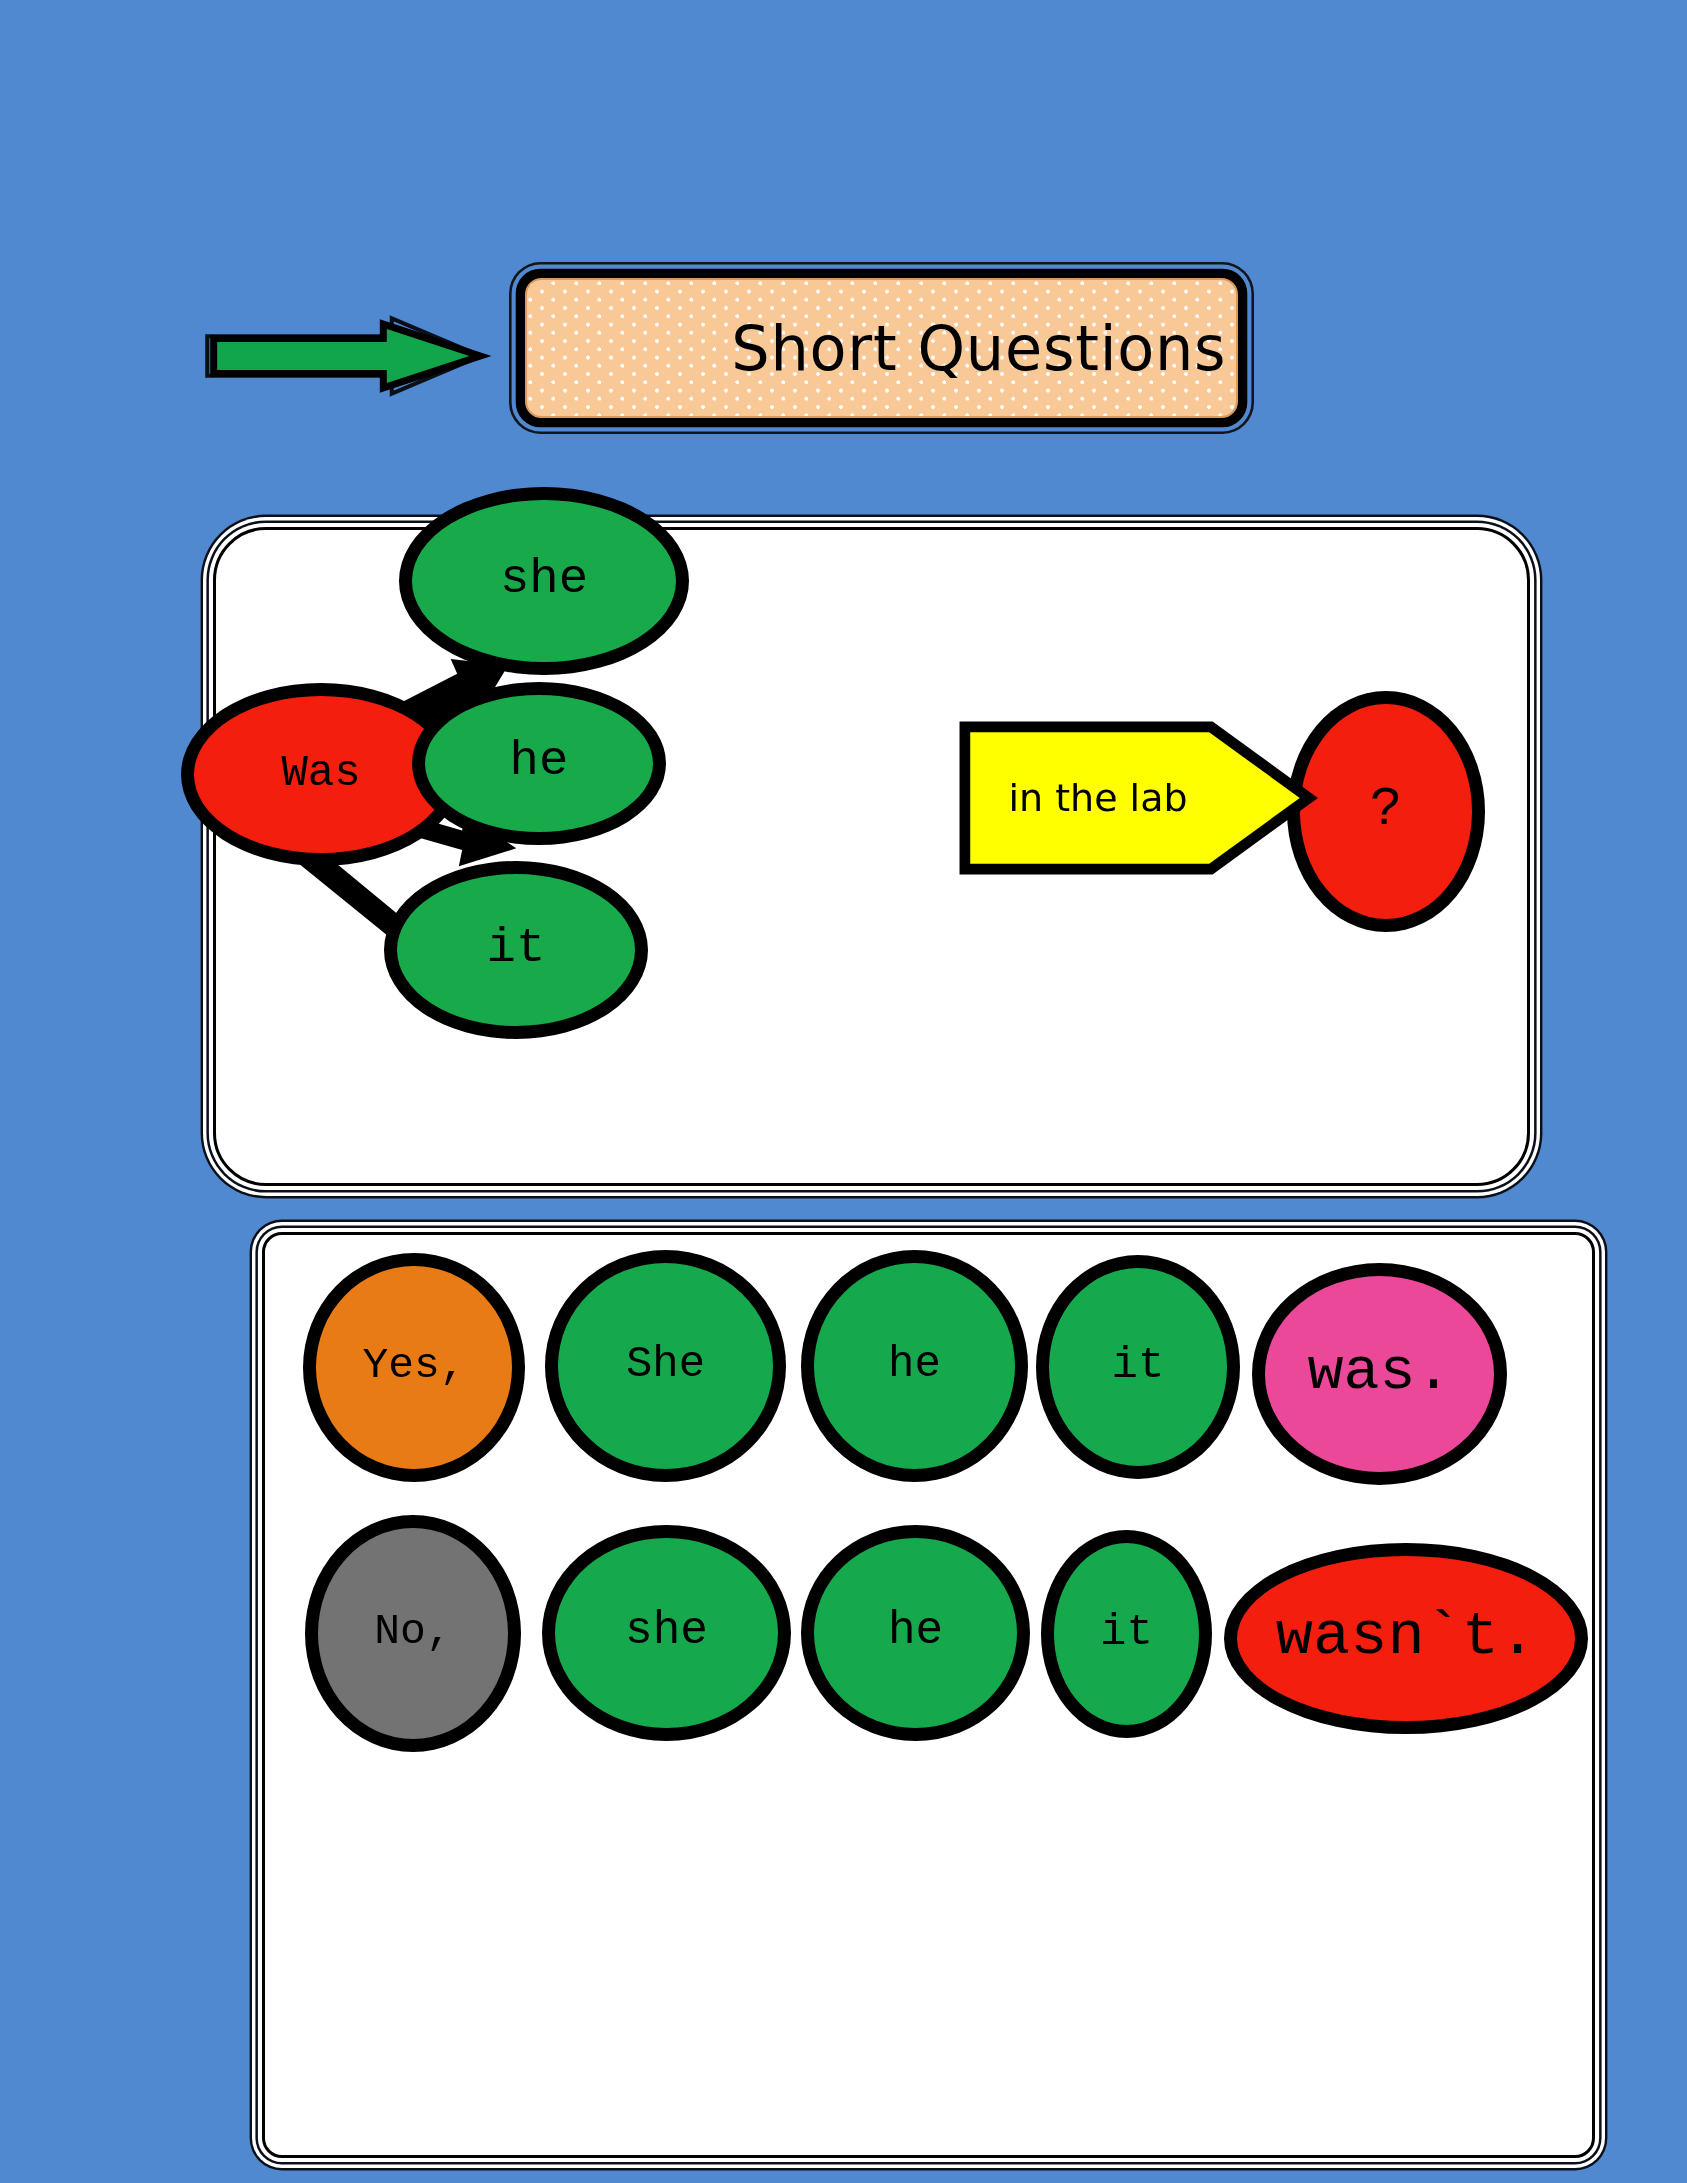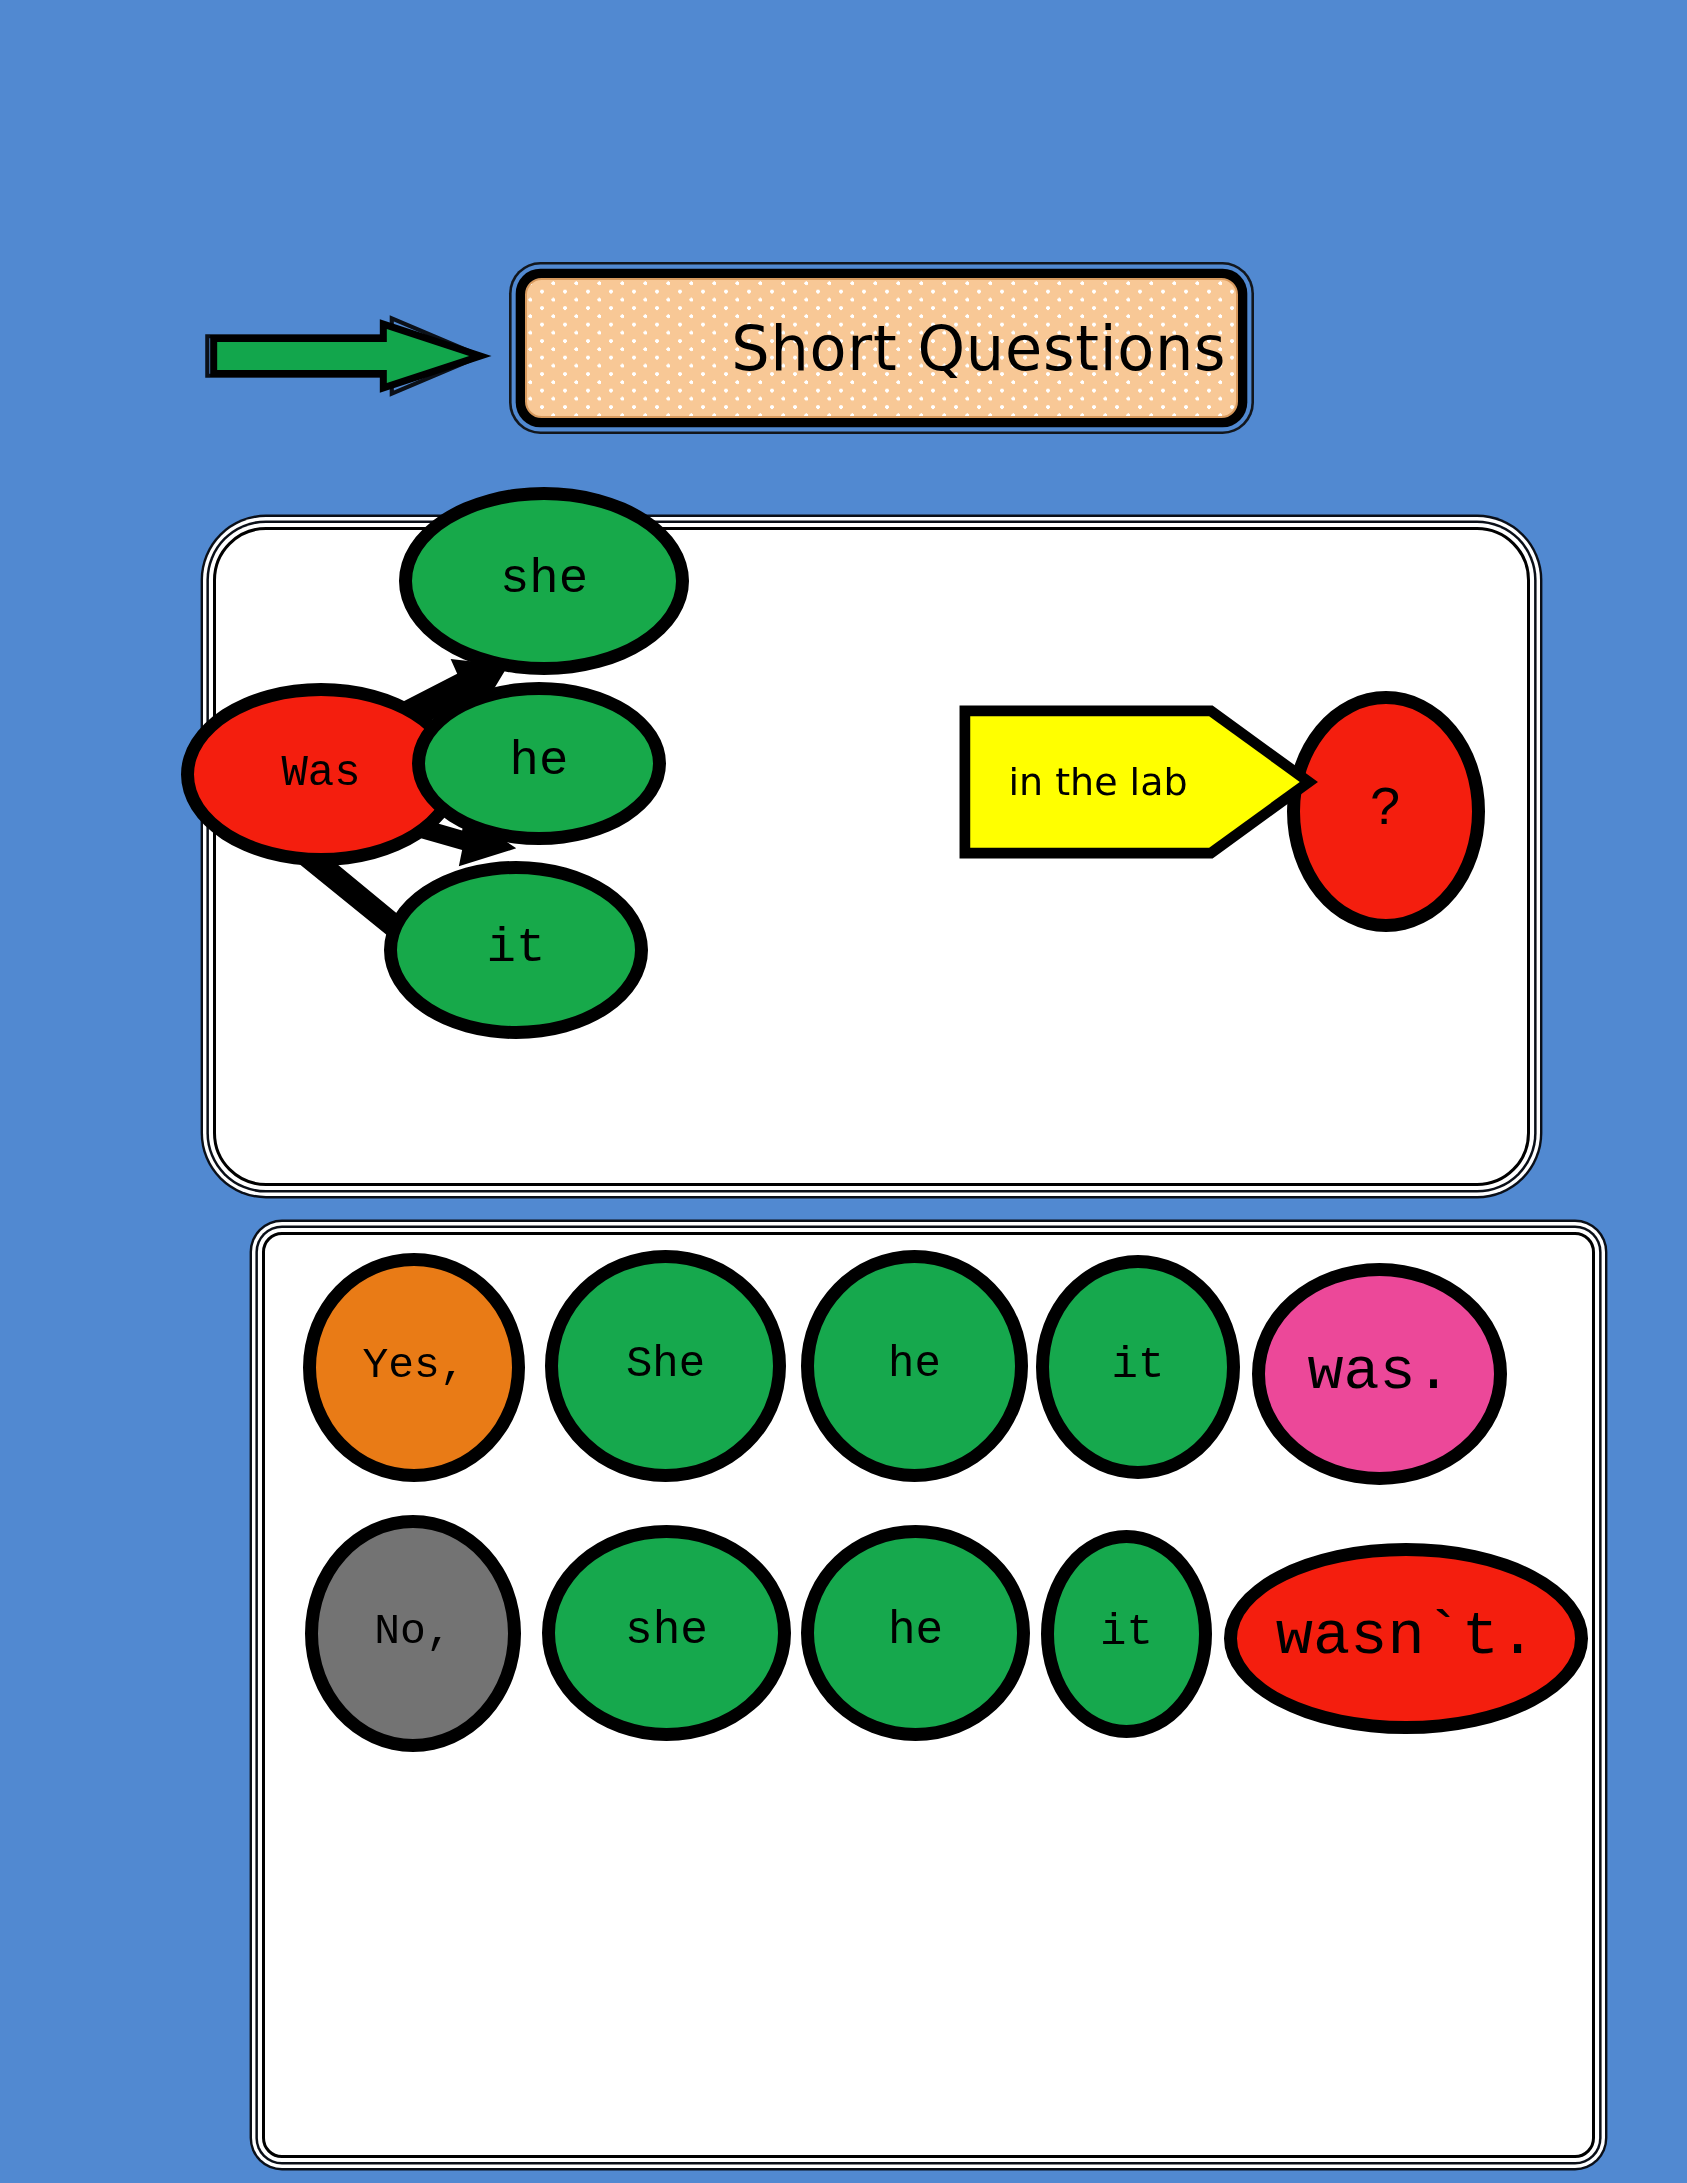--- a/index.html
+++ b/index.html
@@ -83,21 +83,21 @@
     white-space:nowrap;
   }
   .oval span{pointer-events:none;transform:translateY(-1.6px);}
 
   
   .arrows-layer{position:absolute;left:0;top:0;width:100%;height:100%;overflow:visible;}
 
   
   .tag-arrow{
     position:absolute;
-    left:962px;top:708px;
+    left:962px;top:724px;
     width:346px;height:148px;
   }
   .tag-arrow svg{display:block;width:100%;height:100%;overflow:visible;}
   .tag-arrow .tag-label{
     position:absolute;left:0;top:0;width:272px;height:148px;
     display:flex;align-items:center;justify-content:center;
     font-family:"DejaVu Sans", sans-serif;
     font-size:38px;color:#000;white-space:nowrap;
   }
 </style>

